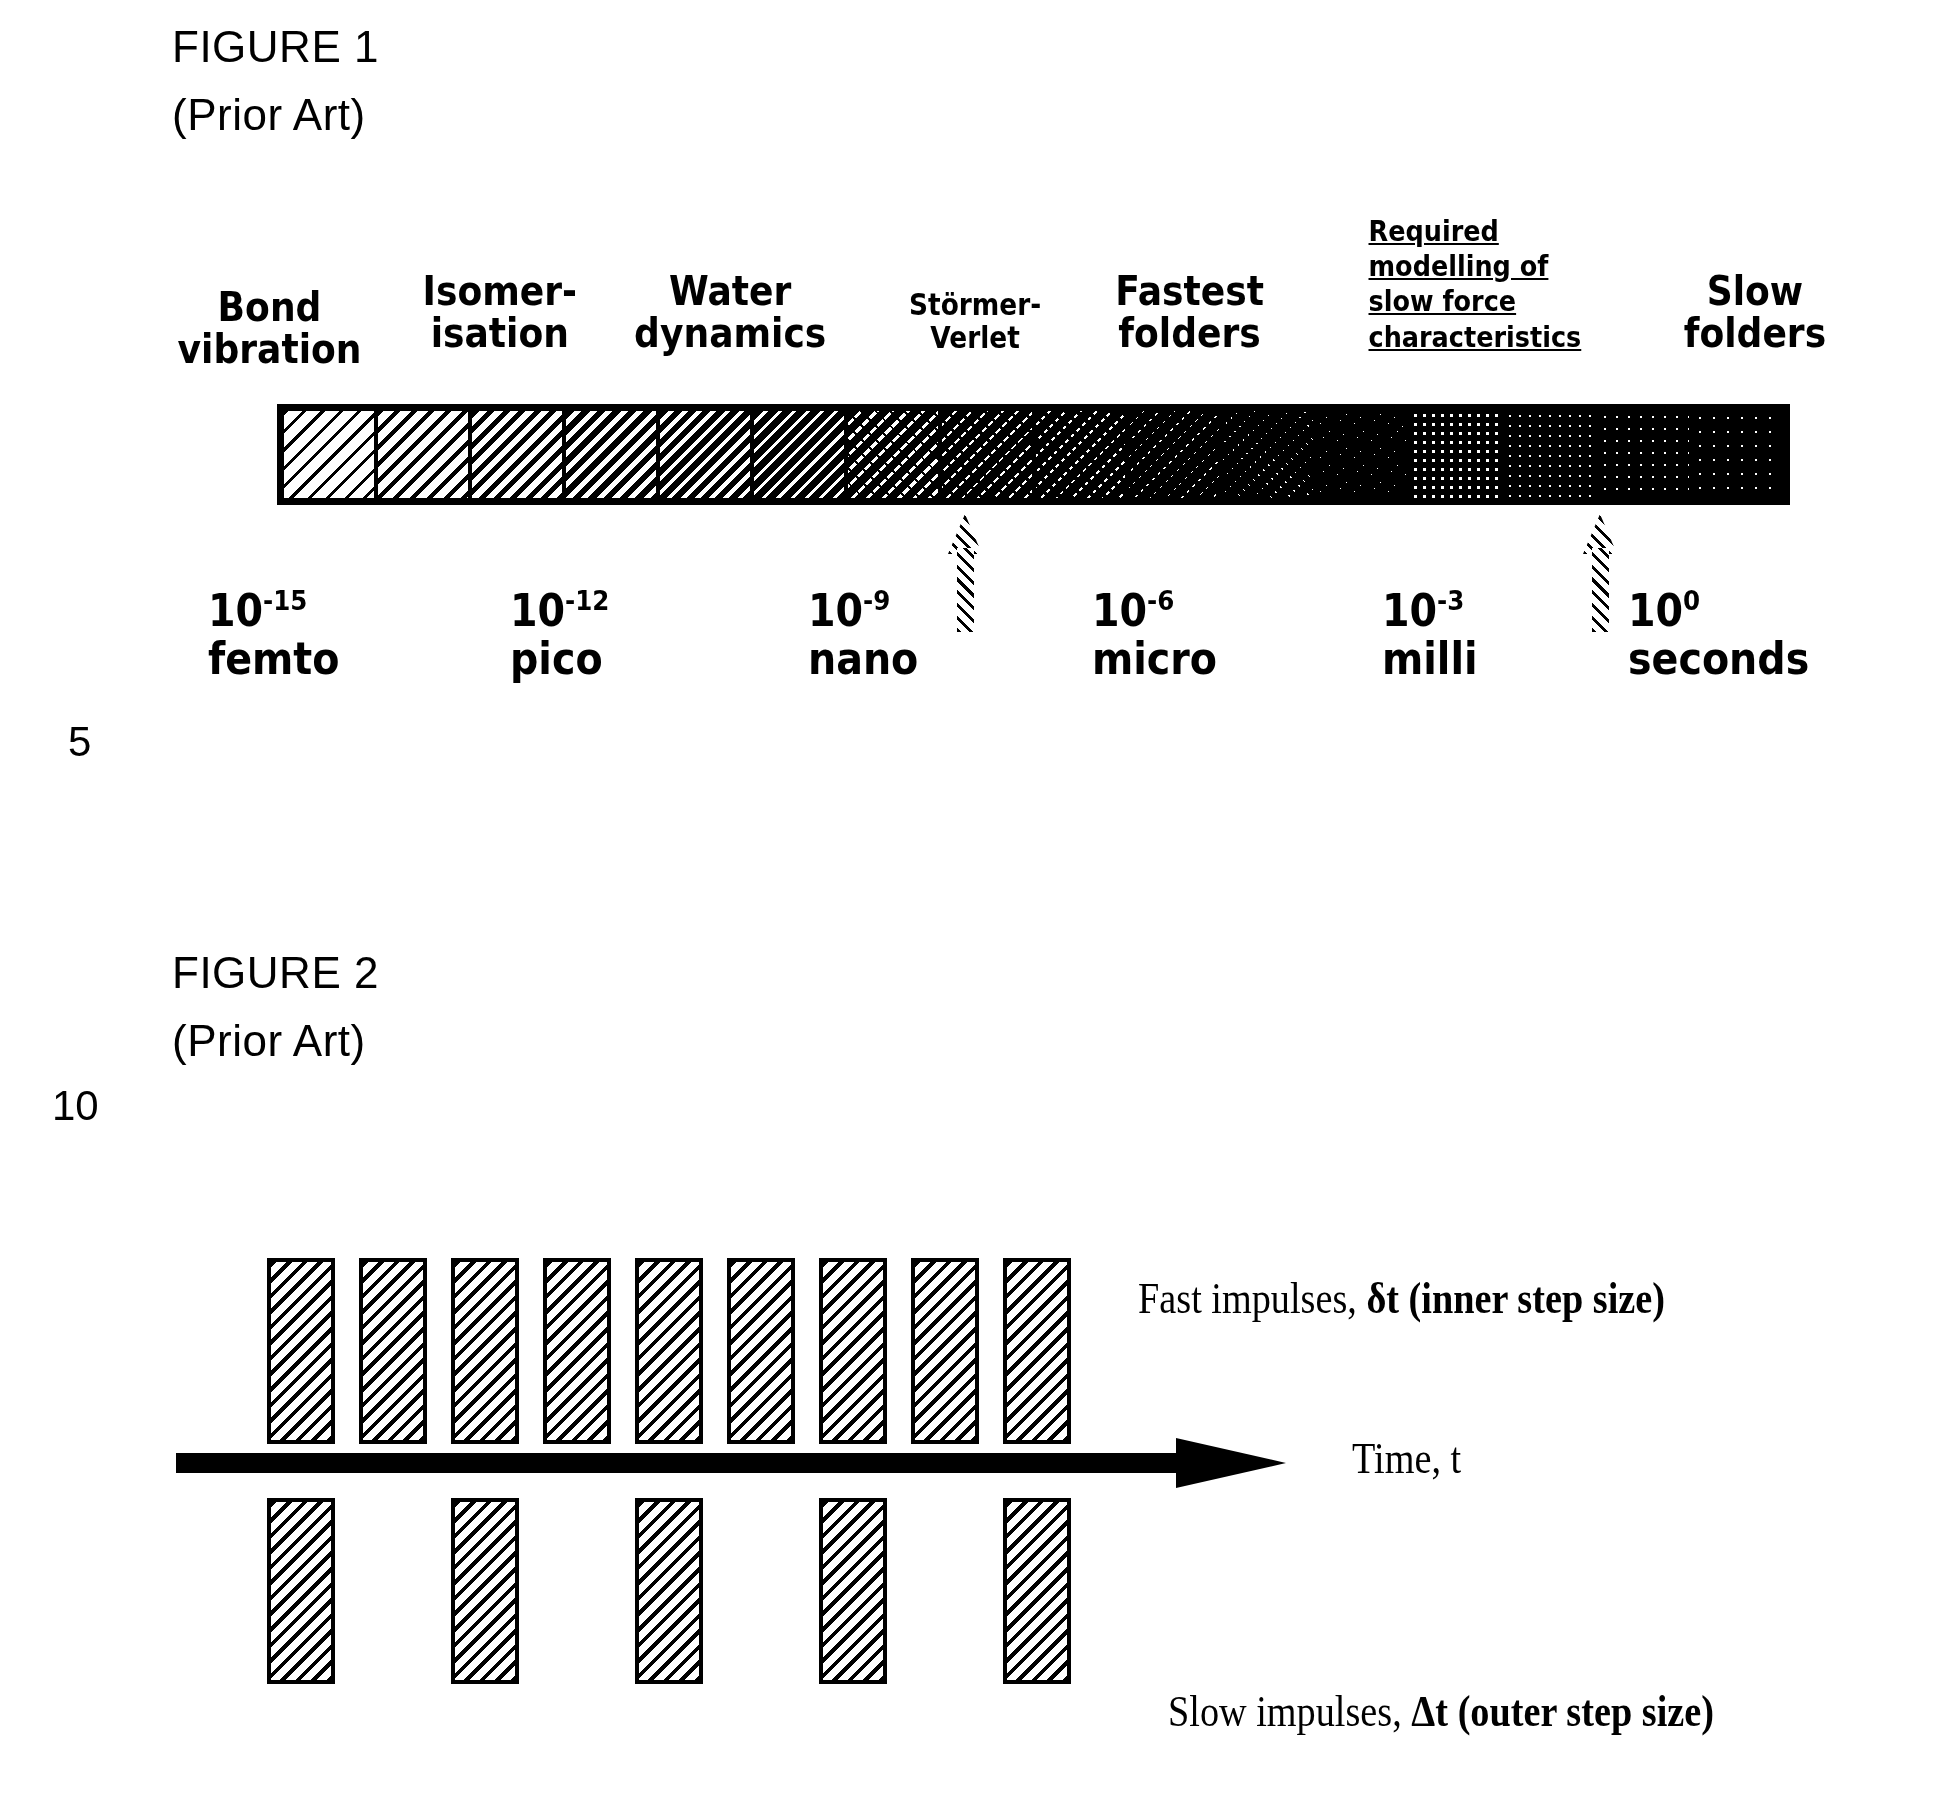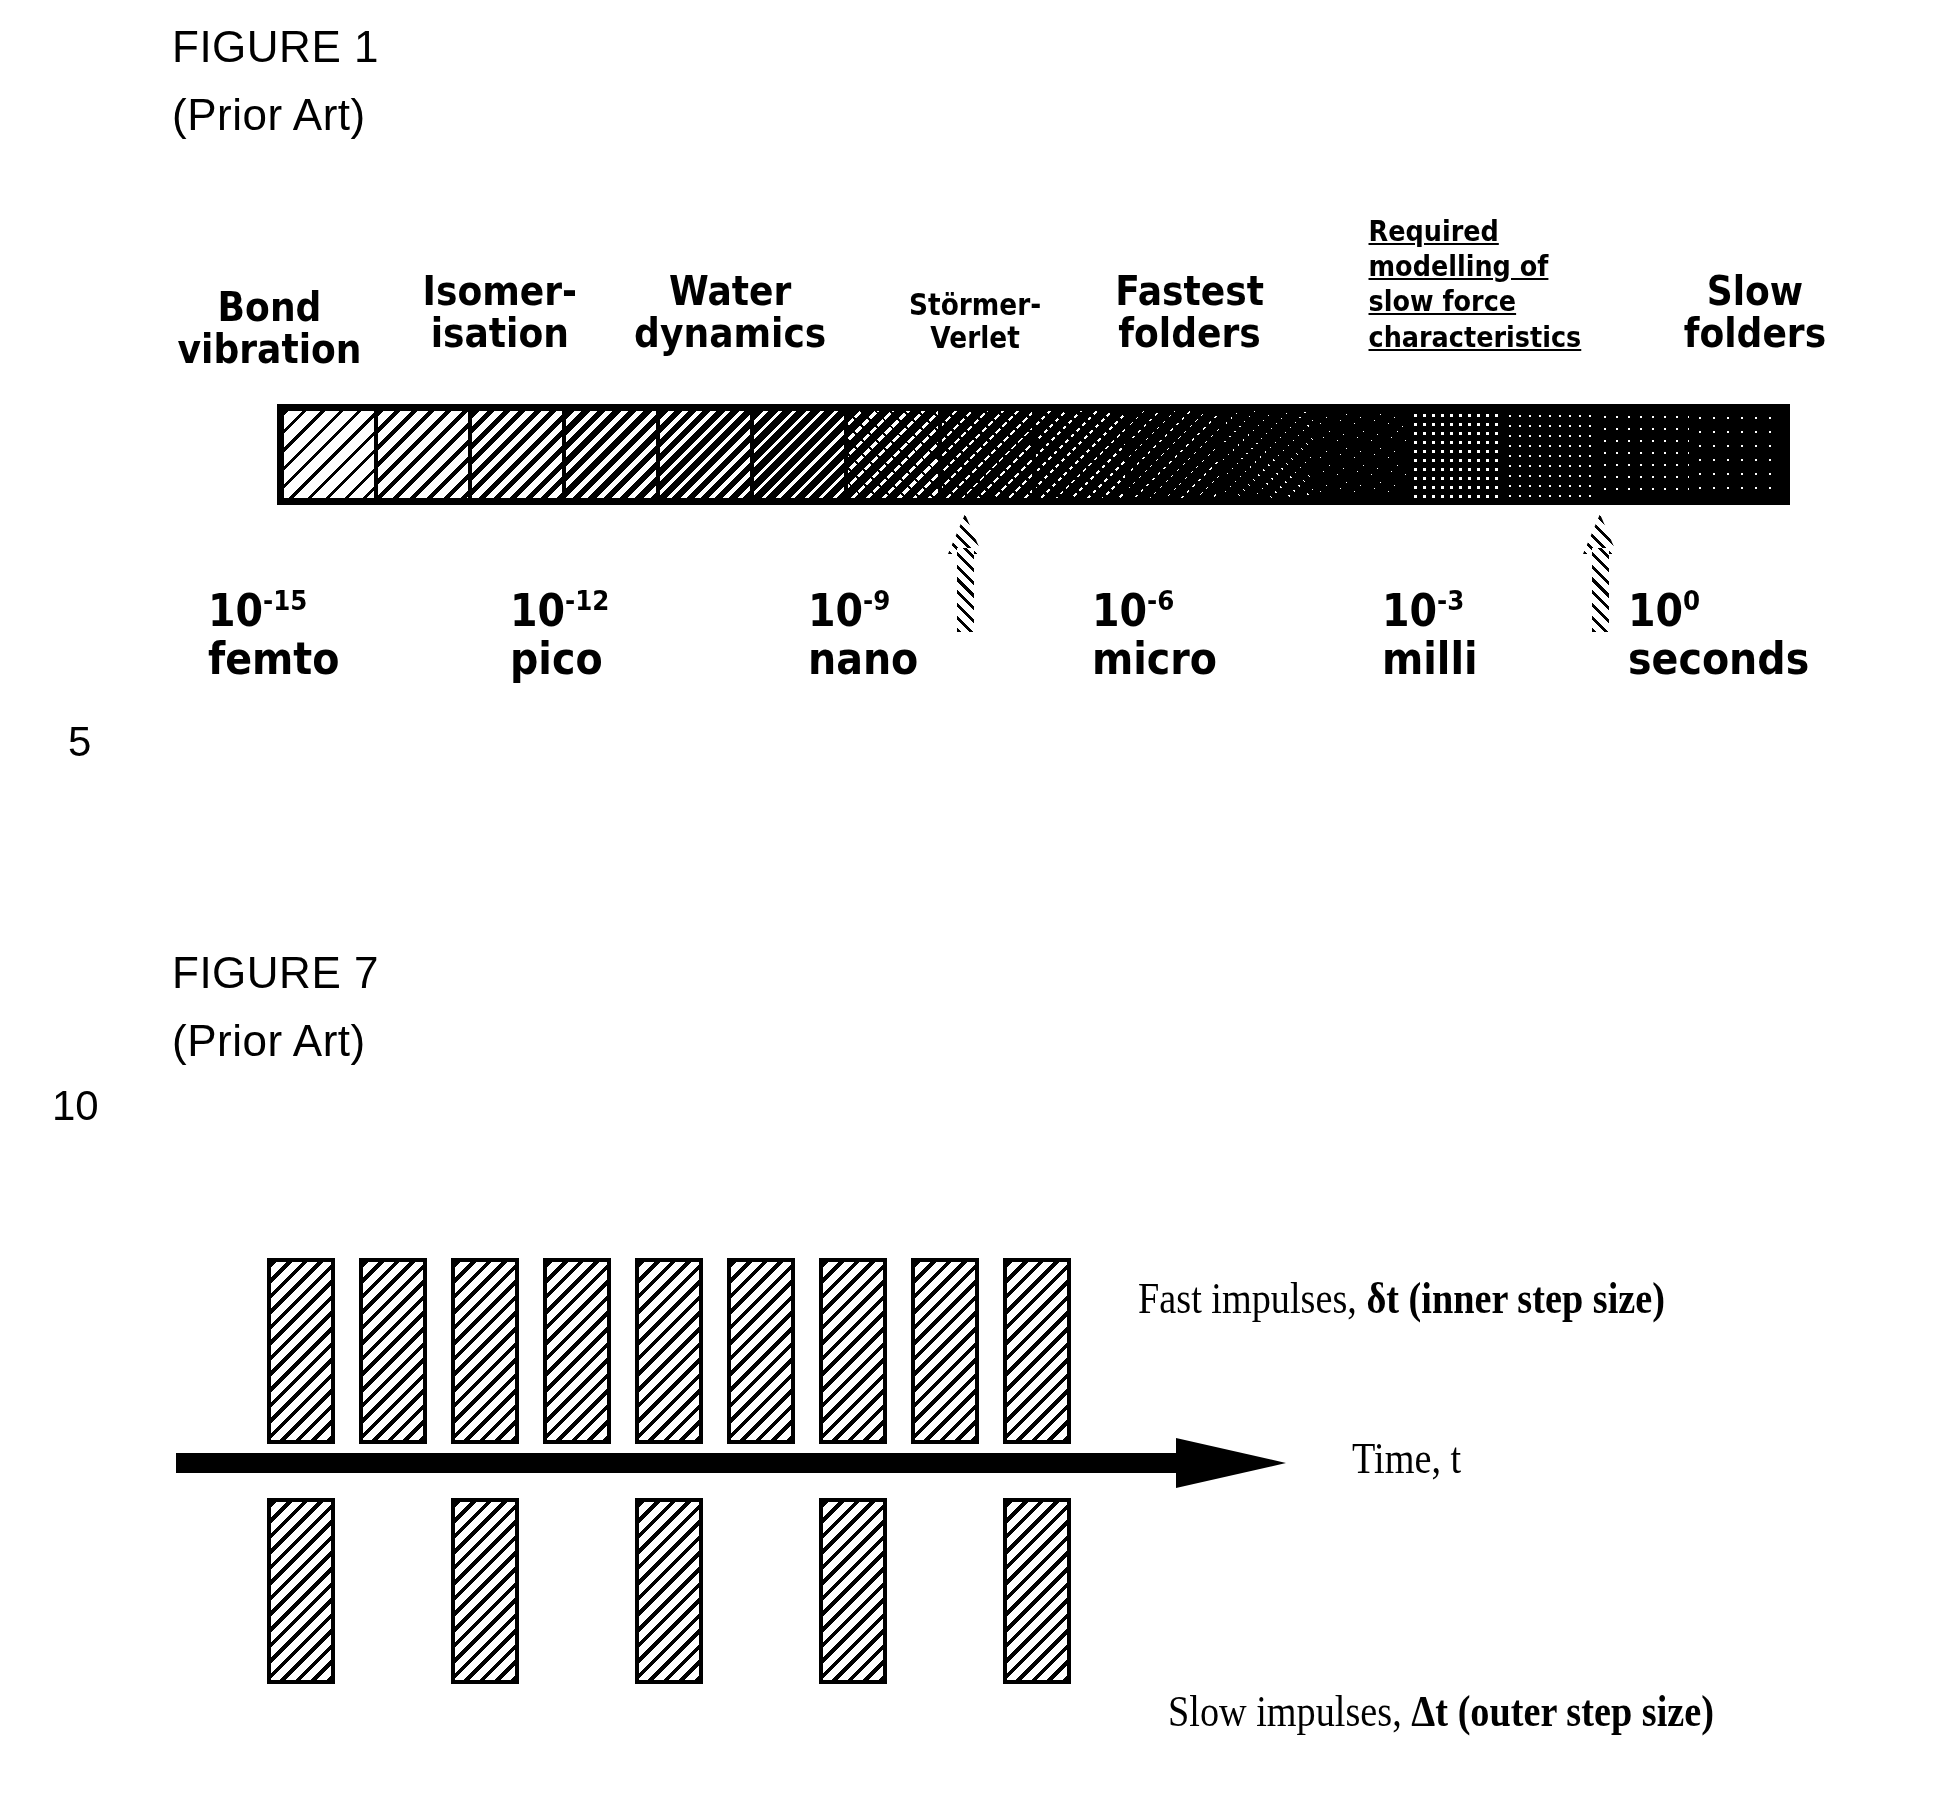--- a/index.html
+++ b/index.html
@@ -230,21 +230,21 @@
   <span>10</span><sup>-3</sup>
   <span class="w">milli</span>
 </div>
 <div class="sc" style="left:1628px;top:586px;">
   <span>10</span><sup>0</sup>
   <span class="w">seconds</span>
 </div>
 
 <div class="abs line-no" style="left:68px;top:718px;">5</div>
 
-<div class="abs fig-title" style="left:172px;top:948px;">FIGURE 7</div>
+<div class="abs fig-title" style="left:172px;top:948px;">FIGURE 2</div>
 <div class="abs fig-title" style="left:172px;top:1016px;">(Prior Art)</div>
 
 <div class="abs line-no" style="left:52px;top:1082px;">10</div>
 
 <div class="impulse" style="left:267px;top:1258px;width:68px;height:186px;"></div>
 <div class="impulse" style="left:359px;top:1258px;width:68px;height:186px;"></div>
 <div class="impulse" style="left:451px;top:1258px;width:68px;height:186px;"></div>
 <div class="impulse" style="left:543px;top:1258px;width:68px;height:186px;"></div>
 <div class="impulse" style="left:635px;top:1258px;width:68px;height:186px;"></div>
 <div class="impulse" style="left:727px;top:1258px;width:68px;height:186px;"></div>

